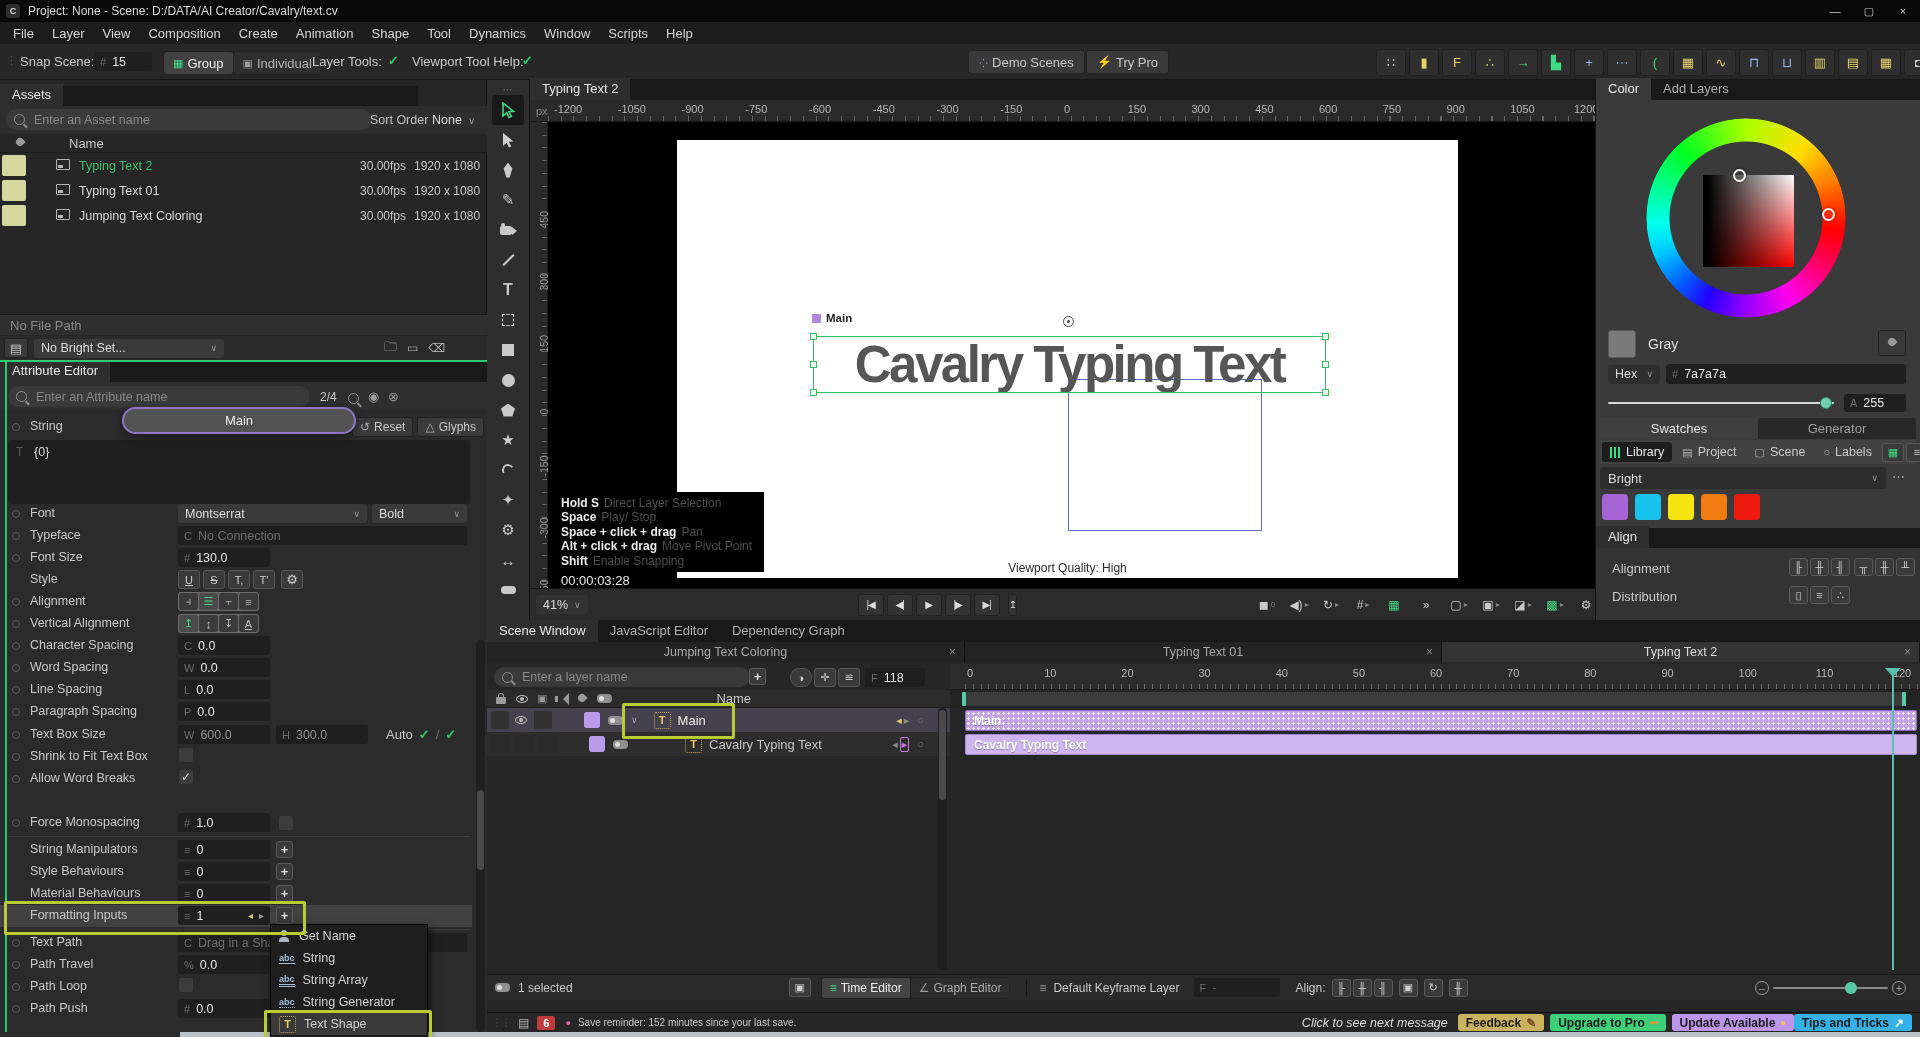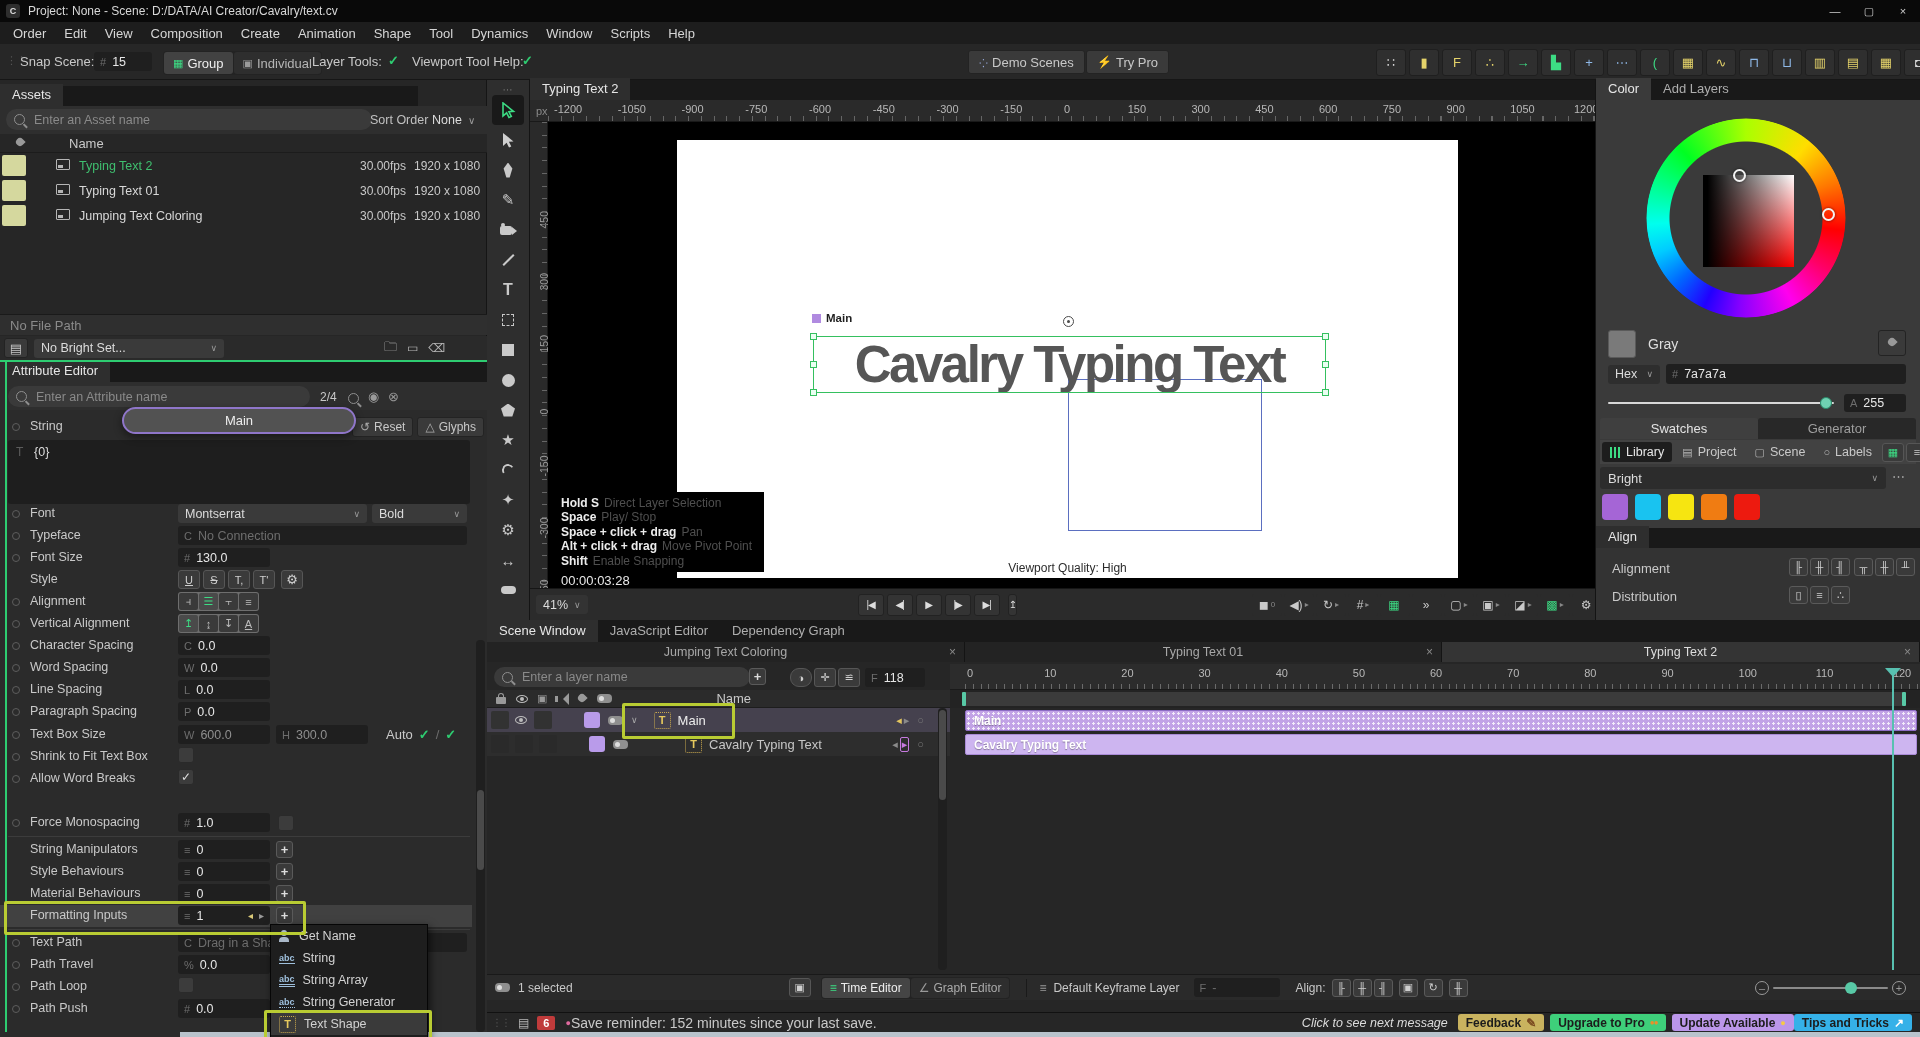--- a/index.html
+++ b/index.html
@@ -144,22 +144,22 @@
     <span style="width:14px;height:14px;background:#2e2e2e;border-radius:3px;margin:0 8px 0 6px;display:inline-flex;align-items:center;justify-content:center;color:#ddd;font-size:9px;font-weight:bold;">C</span>
     <span>Project: None - Scene: D:/DATA/AI Creator/Cavalry/text.cv</span>
     <span style="flex:1"></span>
     <span class="winbtn">—</span>
     <span class="winbtn">▢</span>
     <span class="winbtn">×</span>
   </div>
 
   <div class="abs menubar">
 
-  <span class="menu-item">Order</span>
-      <span class="menu-item">Edit</span>
+  <span class="menu-item">File</span>
+      <span class="menu-item">Layer</span>
       <span class="menu-item">View</span>
       <span class="menu-item">Composition</span>
       <span class="menu-item">Create</span>
       <span class="menu-item">Animation</span>
       <span class="menu-item">Shape</span>
       <span class="menu-item">Tool</span>
       <span class="menu-item">Dynamics</span>
       <span class="menu-item">Window</span>
       <span class="menu-item">Scripts</span>
       <span class="menu-item">Help</span>
@@ -1087,21 +1087,21 @@
       </div>
       <span style="margin-right:14px;width:14px;height:14px;border:1.5px solid #9a9a9a;border-radius:50%;display:inline-flex;align-items:center;justify-content:center;color:#9a9a9a;font-size:11px;line-height:0;box-sizing:border-box;">+</span>
     </div>
   </div>
 
   <div class="abs statusbar">
     <span style="margin-left:5px;color:#555;font-size:10px;letter-spacing:-1px;">⋮⋮</span>
     <span style="margin-left:8px;color:#b9b9b9;font-size:12px;">▤</span>
     <span style="margin-left:8px;background:#c03b3b;color:#fff;font-size:11px;font-weight:bold;padding:0 6px;border-radius:2px;height:14px;display:inline-flex;align-items:center;">6</span>
     <span style="margin-left:10px;color:#e06a9f;font-size:9px;">●</span>
-    <span style="color:#c9c9c9;font-size:14px;">Save reminder: 152 minutes since your last save.</span>
+    <span style="margin-left:7px;color:#c9c9c9;font-size:10px;">Save reminder: 152 minutes since your last save.</span>
     <span style="margin-left:auto;margin-right:10px;color:#dcdcdc;font-style:italic;font-size:12.5px;">Click to see next message</span>
     <span class="sbtn2" style="background:#c9b35f;margin-right:6px;">
       <span>Feedback</span>
       <i style="font-style:normal;color:#7a4a20;">✎</i>
     </span>
     <span class="sbtn2" style="background:#3ecf7a;margin-right:6px;">
       <span>Upgrade to Pro</span>
       <i style="font-style:normal;color:#e8902a;font-size:8px;letter-spacing:-1px;">●●</i>
     </span>
     <span class="sbtn2" style="background:#bb96ea;margin-right:0;">

